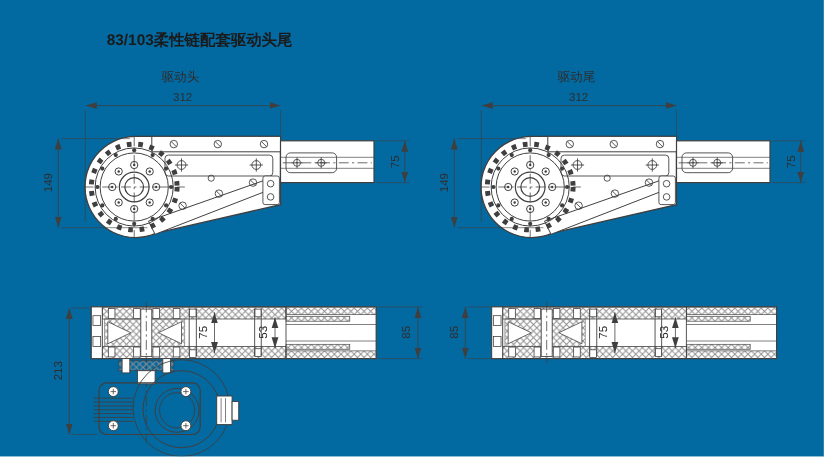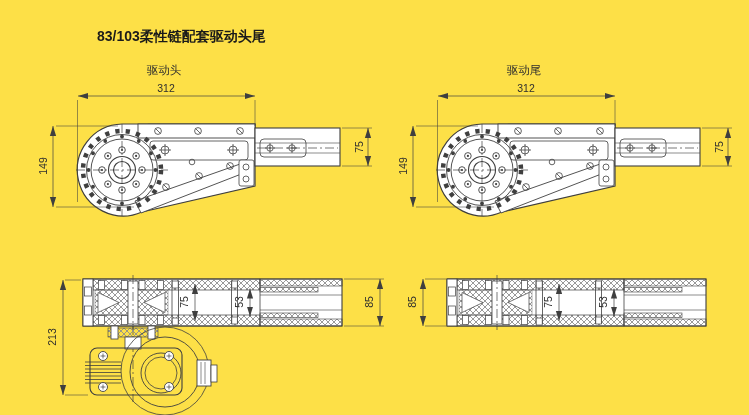--- a/index.html
+++ b/index.html
@@ -1,16 +1,16 @@
 <!DOCTYPE html>
 <html><head>
 <meta charset="utf-8">
 <style>
   html,body{margin:0;padding:0;background:#ffffff;}
-  #page{position:relative;width:749px;height:415px;background:#fde047;overflow:hidden;
+  #page{position:relative;width:749px;height:415px;background:#0369a1;overflow:hidden;
         font-family:"Liberation Sans", sans-serif;}
   svg{position:absolute;top:0;left:0;}
   text{fill:#2e2e2e;font-family:"Liberation Sans", sans-serif;}
   .title-text{font-size:14px;font-weight:bold;fill:#1a1a1a;}
   .view-label{font-size:11.5px;}
   .dim-text{font-size:10.5px;}
   .ol{stroke:#3f3f3f;fill:none;}
   .white{fill:#ffffff;stroke:#3f3f3f;}
   .dim{stroke:#3f3f3f;stroke-width:0.7;fill:none;}
   .ext{stroke:#3f3f3f;stroke-width:0.55;fill:none;}

